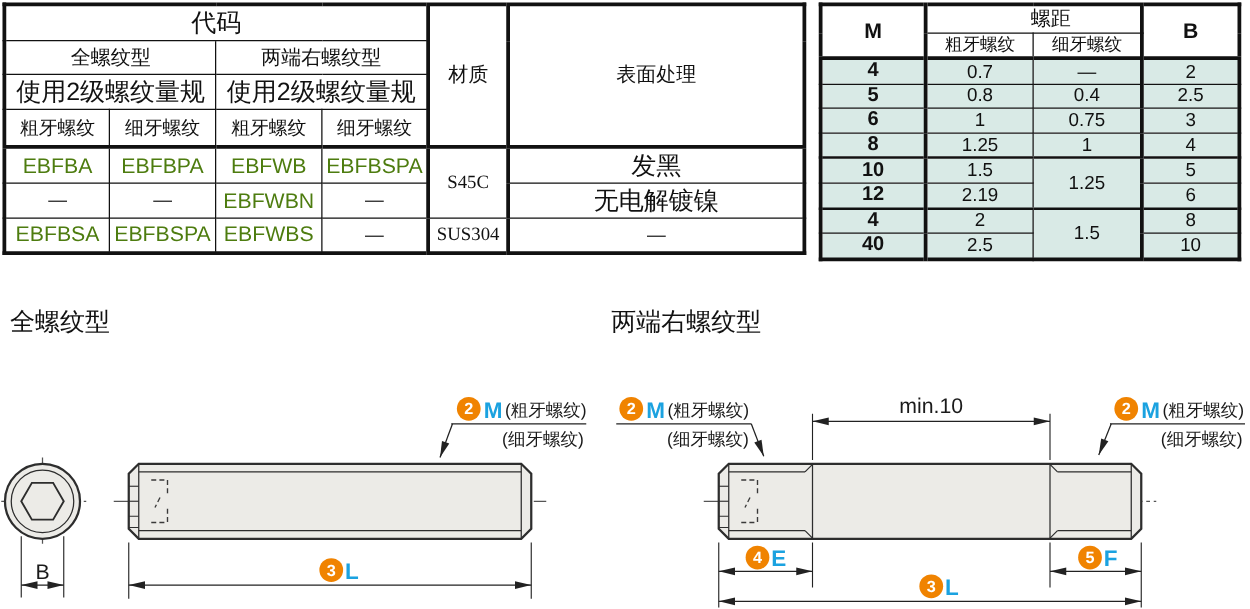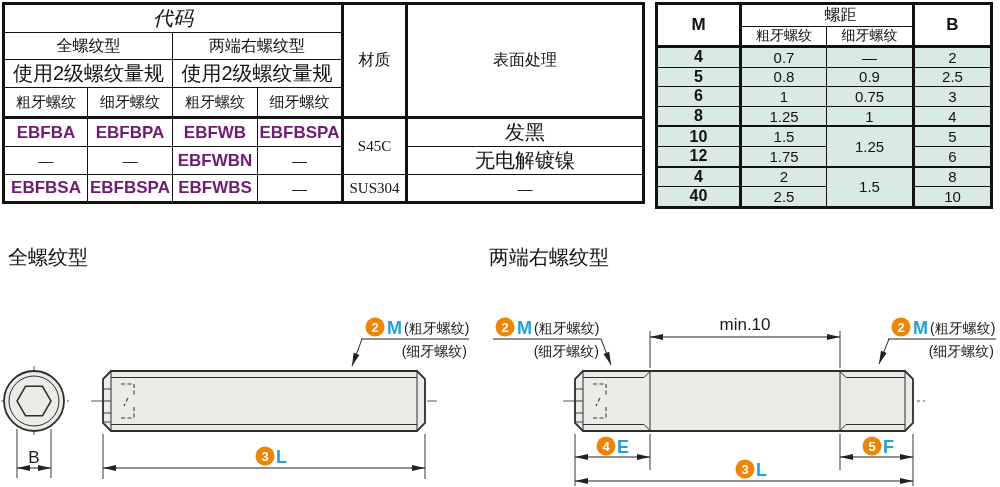--- a/index.html
+++ b/index.html
@@ -4,25 +4,25 @@
 <style>
   html,body{margin:0;padding:0;background:#fff;}
   body{
     width:1000px;height:487px;position:relative;overflow:hidden;
     font-family:"Liberation Sans","DejaVu Sans",sans-serif;color:#111;
   }
   table{border-collapse:collapse;table-layout:fixed;position:absolute;background:#fff;}
   td,th{border:1px solid #111;text-align:center;vertical-align:middle;padding:0;font-weight:normal;overflow:hidden;white-space:nowrap;}
   
   #code-table{left:2px;top:2px;width:643px;border:3px solid #111;}
-  #code-table .title{font-size:20px;height:26px;font-style:italic;}
+  #code-table .title{font-size:20px;height:26px;}
   #code-table .grp{font-size:16px;height:26px;}
   #code-table .gauge{font-size:20px;height:27px;}
   #code-table .thr{font-size:15px;height:28px;}
-  #code-table .code{font-size:17px;font-weight:bold;color:#701a75;height:26px;}
+  #code-table .code{font-size:17px;font-weight:normal;color:#4d7c0f;height:26px;}
   #code-table .dash{font-size:15px;color:#222;}
   #code-table .mat{font-size:16px;}
   #code-table .matval{font-size:15px;font-family:Liberation Serif, serif;}
   #code-table .surfval{font-size:20px;}
   .bl3{border-left:3px solid #111 !important;}
   .bt3{border-top:3px solid #111 !important;}
   .bt2{border-top:2px solid #111 !important;}
   
   #spec-table{left:655px;top:2px;width:335px;border:3px solid #111;}
   #spec-table th{background:#fff;}
@@ -127,21 +127,21 @@
   </tr>
   <tr>
     <td class="mcol bt3">4</td>
     <td class="bl3 bt3">0.7</td>
     <td class="bt3">—</td>
     <td class="bl3 bt3">2</td>
   </tr>
   <tr>
     <td class="mcol">5</td>
     <td class="bl3">0.8</td>
-    <td>0.9</td>
+    <td>0.4</td>
     <td class="bl3">2.5</td>
   </tr>
   <tr>
     <td class="mcol">6</td>
     <td class="bl3">1</td>
     <td>0.75</td>
     <td class="bl3">3</td>
   </tr>
   <tr>
     <td class="mcol">8</td>
@@ -150,21 +150,21 @@
     <td class="bl3">4</td>
   </tr>
   <tr>
     <td class="mcol bt2">10</td>
     <td class="bl3 bt2">1.5</td>
     <td class="bt2" rowspan="2">1.25</td>
     <td class="bl3 bt2">5</td>
   </tr>
   <tr>
     <td class="mcol">12</td>
-    <td class="bl3">1.75</td>
+    <td class="bl3">2.19</td>
     <td class="bl3">6</td>
   </tr>
   <tr>
     <td class="mcol bt2">4</td>
     <td class="bl3 bt2">2</td>
     <td class="bt2" rowspan="2">1.5</td>
     <td class="bl3 bt2">8</td>
   </tr>
   <tr>
     <td class="mcol">40</td>

